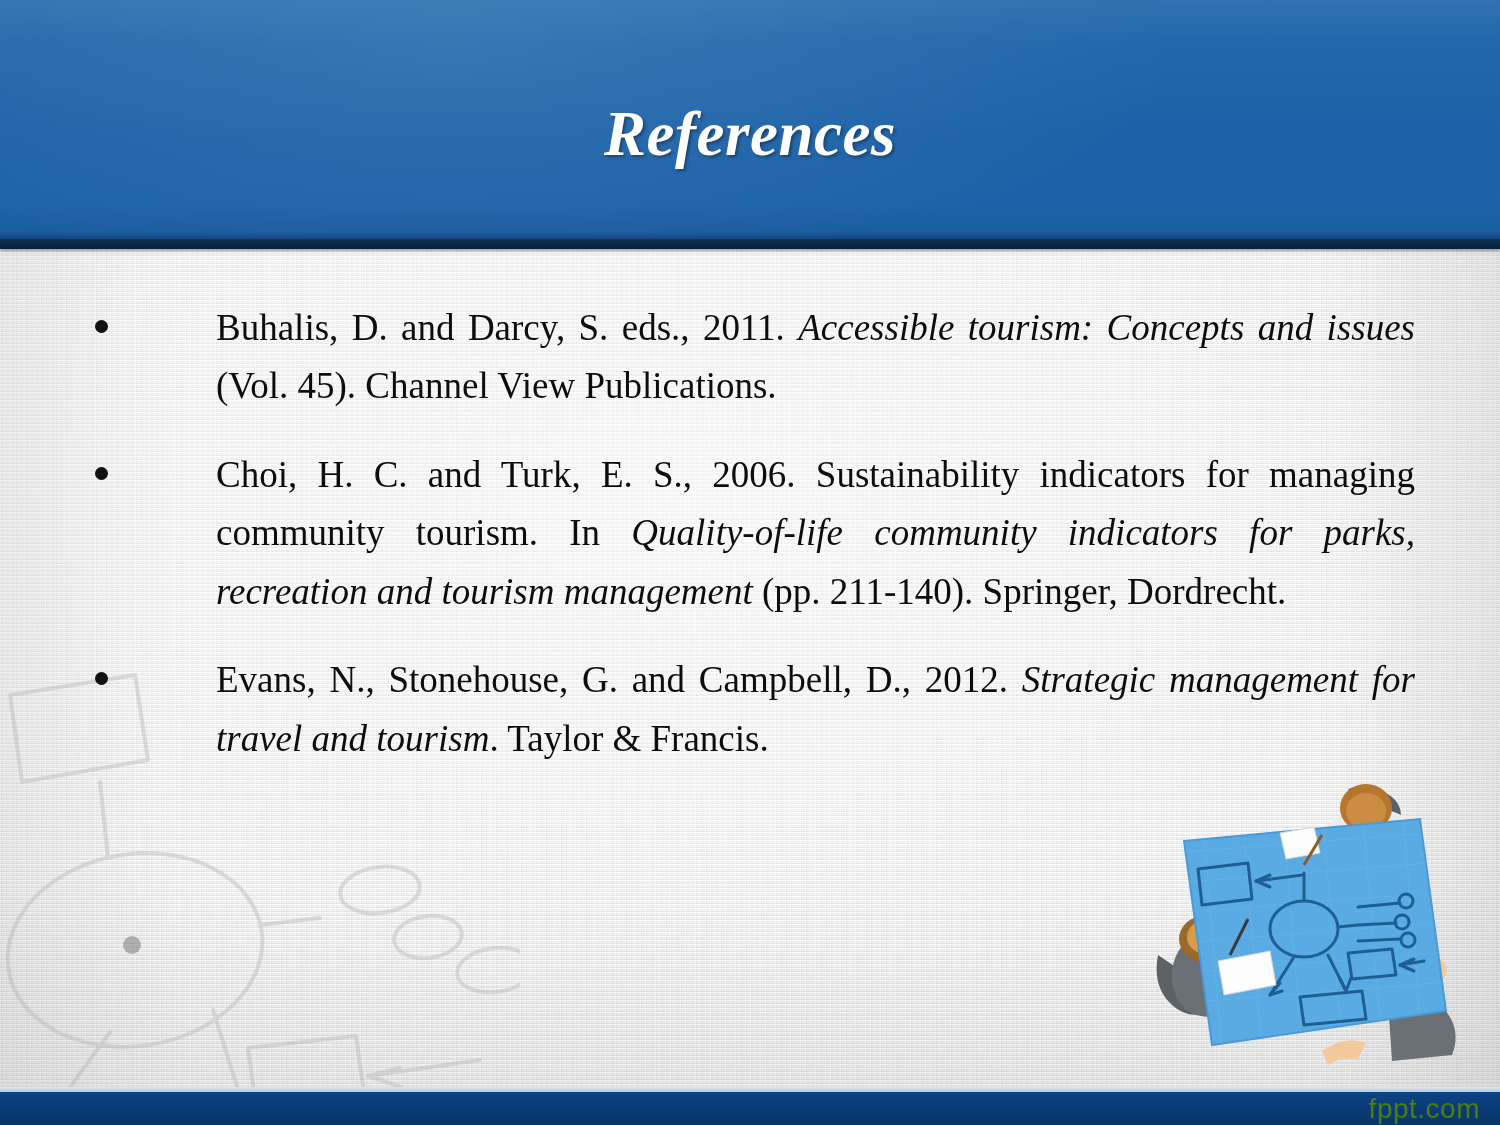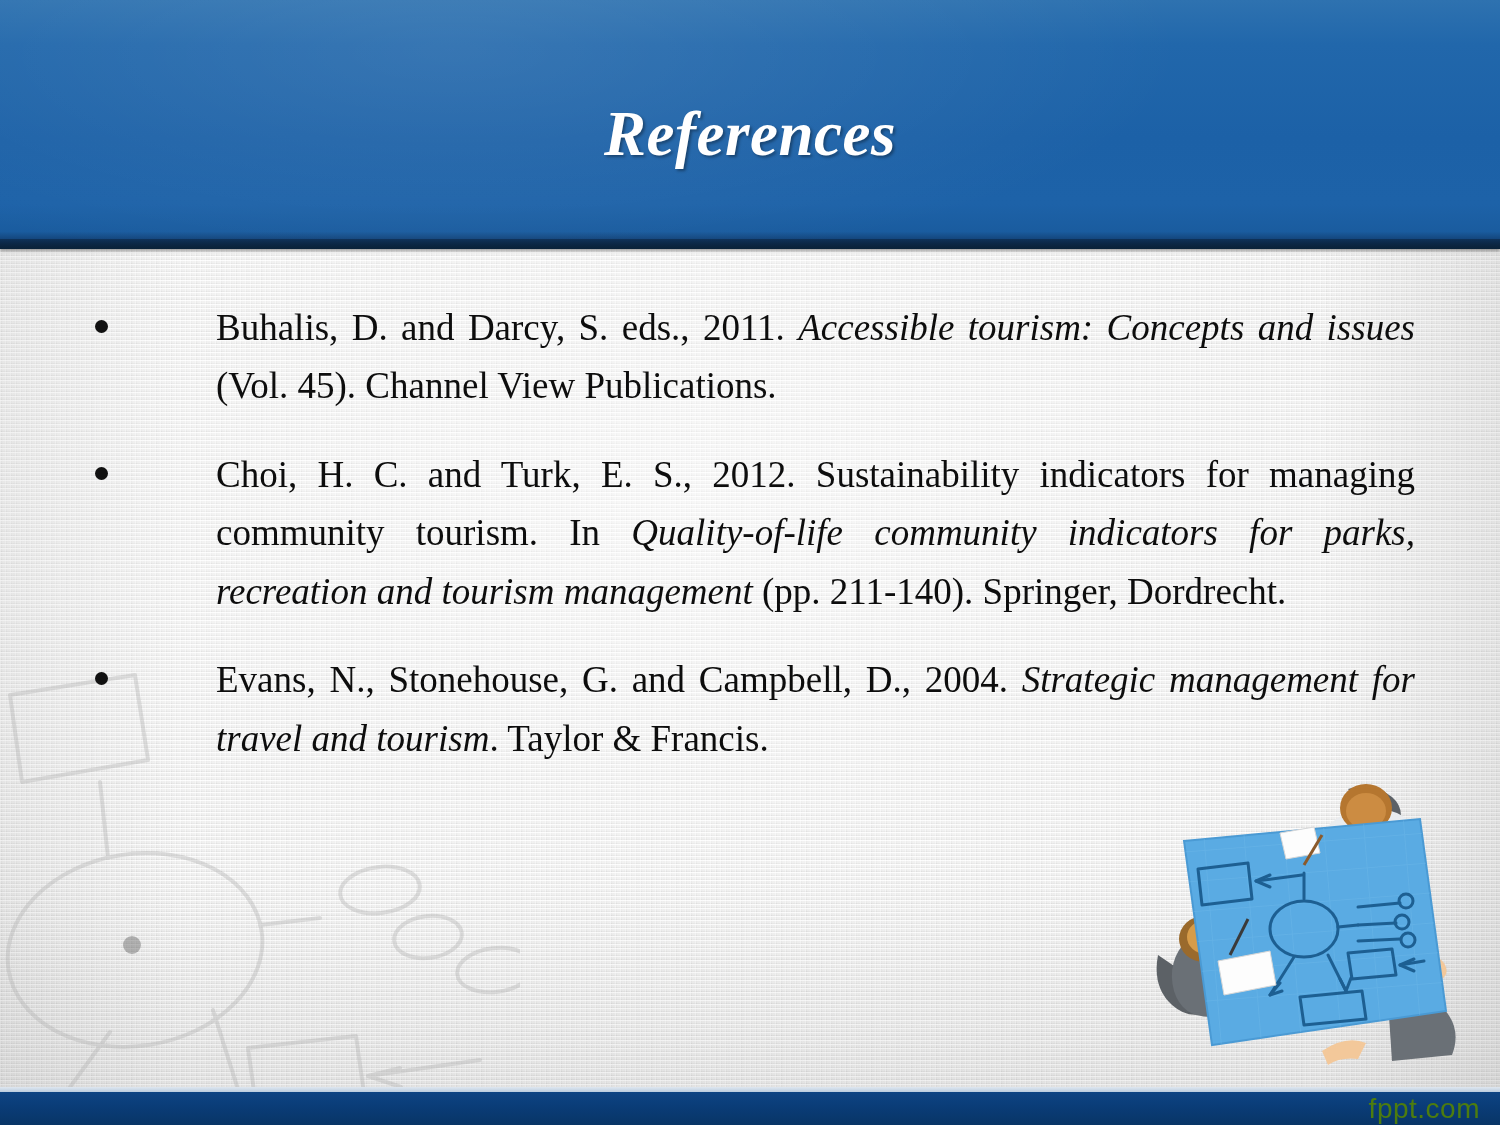--- a/index.html
+++ b/index.html
@@ -220,26 +220,26 @@
   <div class="body-area">
     <div class="ref-list">
 
       <div class="ref-item">
         <span class="ref-bullet"></span>
         <div class="ref-text"><span>Buhalis, D. and Darcy, S. eds., 2011. </span><i>Accessible tourism: Concepts and issues</i><span>  (Vol. 45). Channel View Publications.</span></div>
       </div>
 
       <div class="ref-item">
         <span class="ref-bullet"></span>
-        <div class="ref-text"><span>Choi, H. C. and Turk, E. S., 2012. Sustainability indicators for managing community tourism. In </span><i>Quality-of-life community indicators for parks, recreation and tourism management</i><span> (pp. 211-140). Springer, Dordrecht.</span></div>
+        <div class="ref-text"><span>Choi, H. C. and Turk, E. S., 2006. Sustainability indicators for managing community tourism. In </span><i>Quality-of-life community indicators for parks, recreation and tourism management</i><span> (pp. 211-140). Springer, Dordrecht.</span></div>
       </div>
 
       <div class="ref-item">
         <span class="ref-bullet"></span>
-        <div class="ref-text"><span>Evans, N., Stonehouse, G. and Campbell, D., 2004. </span><i>Strategic management for travel and tourism</i><span>. Taylor &amp; Francis.</span></div>
+        <div class="ref-text"><span>Evans, N., Stonehouse, G. and Campbell, D., 2012. </span><i>Strategic management for travel and tourism</i><span>. Taylor &amp; Francis.</span></div>
       </div>
 
     </div>
   </div>
 
   <svg class="clipart" viewBox="0 0 310 300">
     <defs>
       <clipPath id="tblclip">
         <path d="M32 58 L268 36 L294 228 L60 262 Z"></path>
       </clipPath>

